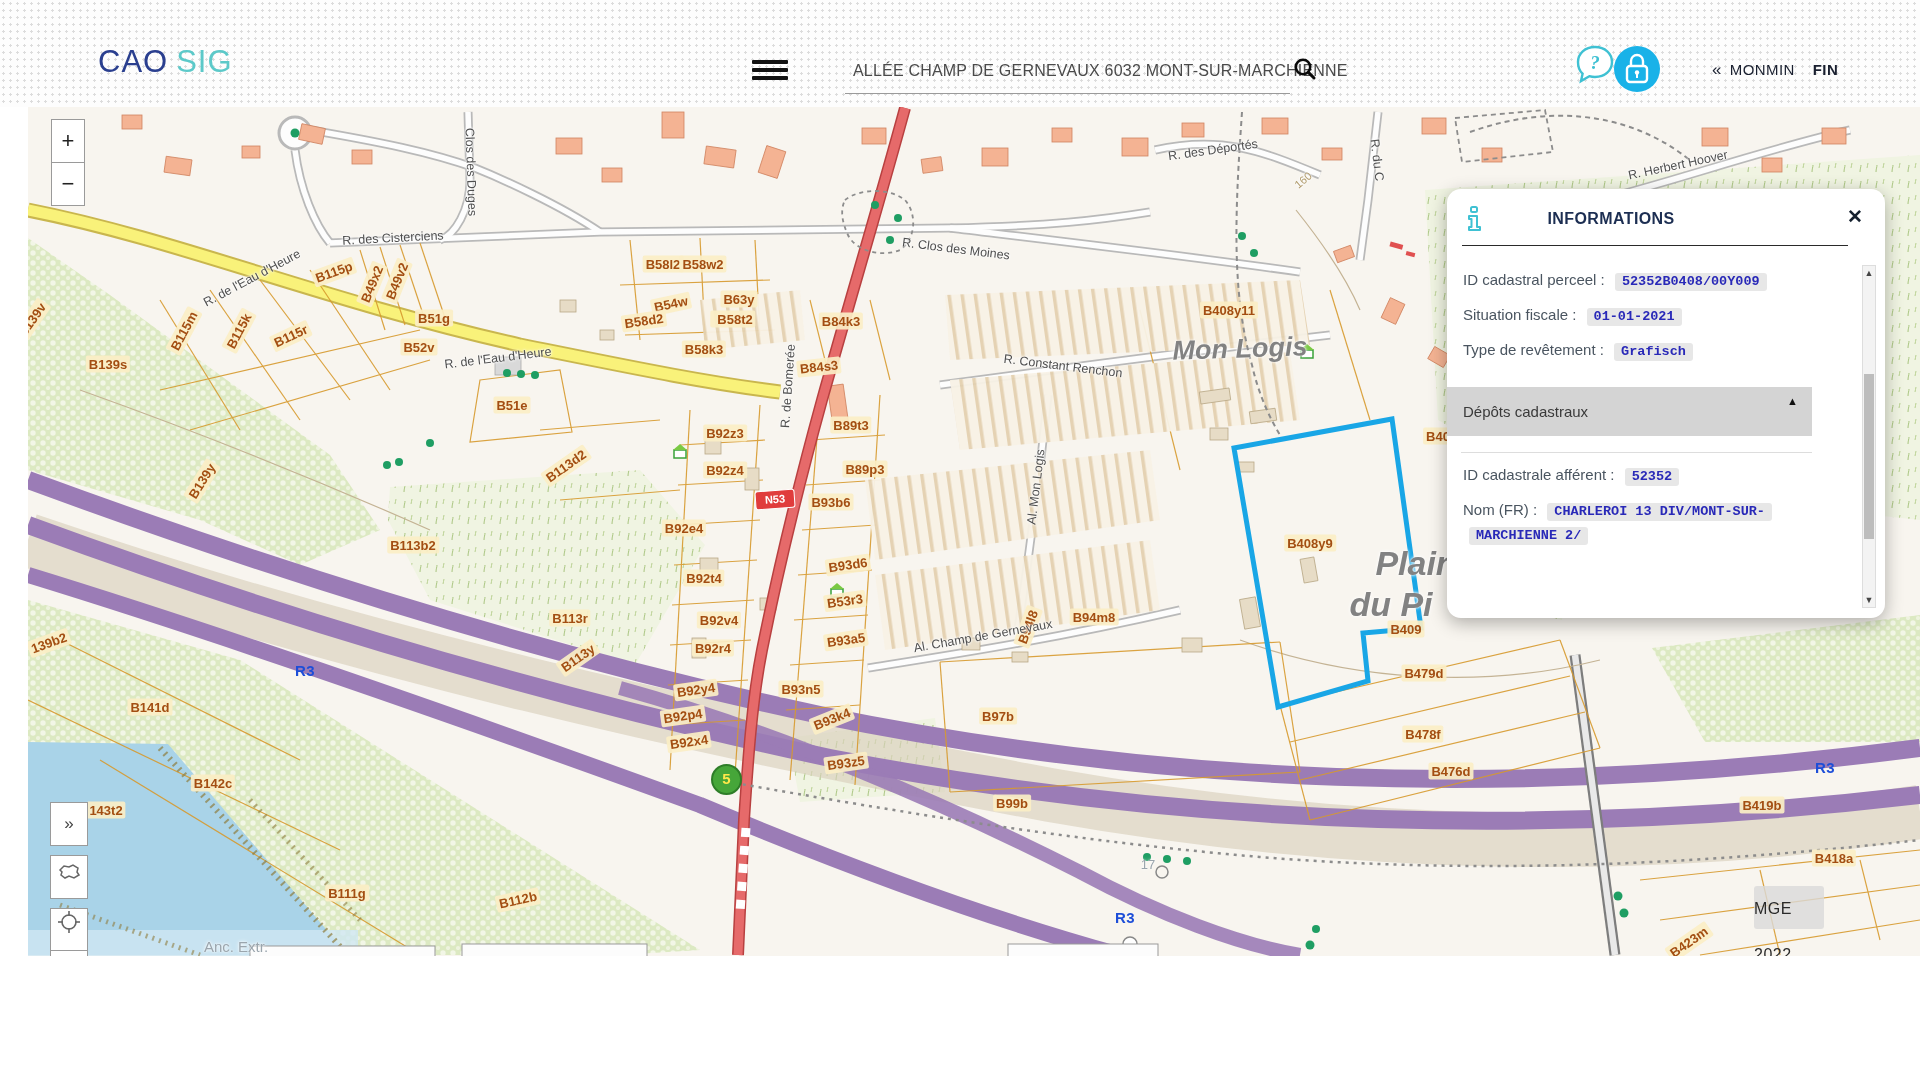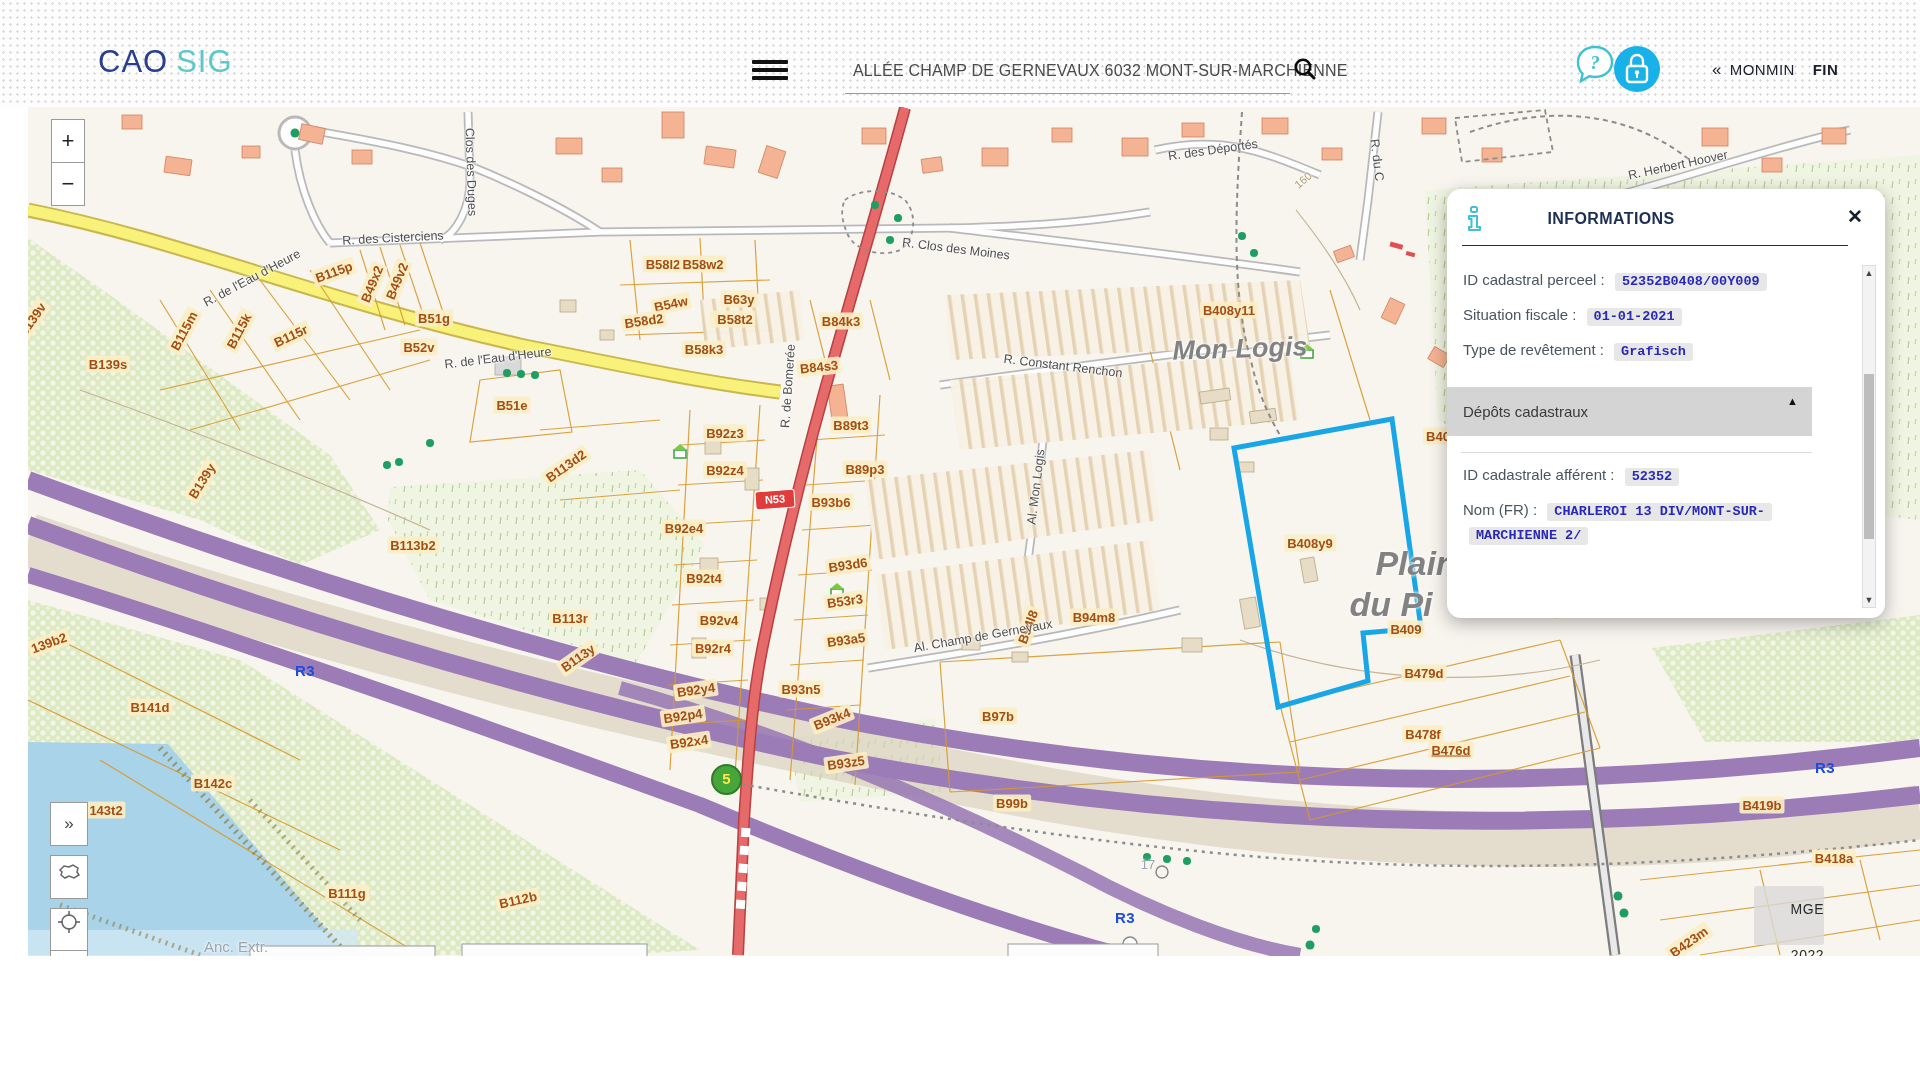--- a/index.html
+++ b/index.html
@@ -29,22 +29,22 @@
     text-shadow:0 0 2px #fff,0 0 3px #fff,0 0 4px #fff;}
   .contour{color:#b09a6a;font-size:11px;}
   .alabel{position:absolute;white-space:nowrap;font-weight:bold;font-style:italic;color:#828282;
     text-shadow:0 0 2px #fff,0 0 4px #fff;}
   .plain-txt{font-style:normal;font-weight:normal;color:#9aa5ad;}
   .rshield{position:absolute;white-space:nowrap;color:#1d4ed8;font-weight:bold;font-size:15px;letter-spacing:.5px;}
   #badge53{position:absolute;left:727px;top:383px;width:38px;height:17px;background:#e03c3c;border:1px solid #fff;
     border-radius:3px;color:#fff;font-size:11px;font-weight:bold;text-align:center;line-height:16px;transform:rotate(-4deg);}
   #badge5{position:absolute;left:683px;top:657px;width:27px;height:27px;border-radius:50%;background:#46a639;
     border:2px solid #2e7d28;color:#ffe84a;font-size:15px;font-weight:bold;text-align:center;line-height:26px;}
-  #mge{position:absolute;left:1726px;top:779px;width:70px;height:59px;background:rgba(218,218,218,.8);
-    border-radius:3px;color:#2a2a2a;font-size:14px;text-align:right;line-height:46px;letter-spacing:.5px;}
+  #mge{position:absolute;left:1726px;top:779px;width:70px;height:43px;background:rgba(218,218,218,.8);
+    border-radius:3px;color:#2a2a2a;font-size:16px;text-align:left;line-height:46px;letter-spacing:.5px;}
   
   .ctl{position:absolute;width:34px;height:44px;background:#fff;border:1px solid #9a9a9a;color:#222;
     font-size:22px;text-align:center;line-height:42px;cursor:pointer;box-sizing:border-box;}
   #zin{left:23px;top:12px;} #zout{left:23px;top:55px;}
   .sctl{position:absolute;left:22px;width:38px;height:44px;background:#fff;border:1px solid #9a9a9a;
     box-sizing:border-box;text-align:center;line-height:42px;font-size:17px;color:#444;cursor:pointer;}
   
   #panel{position:absolute;left:1447px;top:189px;width:438px;height:429px;background:#fff;border-radius:14px;
     box-shadow:0 5px 18px rgba(0,0,0,.3);}
   #phead{position:relative;padding:16px 18px 10px 16px;}
@@ -427,21 +427,21 @@
         <div class="plabel" style="left: 970px; top: 609px; transform: translate(-50%, -50%) rotate(0deg);">B97b</div>
         <div class="plabel" style="left: 984px; top: 696px; transform: translate(-50%, -50%) rotate(0deg);">B99b</div>
         <div class="plabel" style="left: 1000px; top: 520px; transform: translate(-50%, -50%) rotate(-70deg);">B94l8</div>
         <div class="plabel" style="left: 1066px; top: 510px; transform: translate(-50%, -50%) rotate(0deg);">B94m8</div>
         <div class="plabel" style="left: 1201px; top: 203px; transform: translate(-50%, -50%) rotate(0deg);">B408y11</div>
         <div class="plabel" style="left: 1282px; top: 436px; transform: translate(-50%, -50%) rotate(0deg);">B408y9</div>
         <div class="plabel" style="left: 1410px; top: 329px; transform: translate(-50%, -50%) rotate(0deg);">B40</div>
         <div class="plabel" style="left: 1378px; top: 522px; transform: translate(-50%, -50%) rotate(0deg);">B409</div>
         <div class="plabel" style="left: 1396px; top: 566px; transform: translate(-50%, -50%) rotate(0deg);">B479d</div>
         <div class="plabel" style="left: 1395px; top: 627px; transform: translate(-50%, -50%) rotate(0deg);">B478f</div>
-        <div class="plabel" style="left: 1423px; top: 643px; transform: translate(-50%, -50%) rotate(0deg); text-decoration: underline;">B476d</div>
+        <div class="plabel" style="left: 1423px; top: 664px; transform: translate(-50%, -50%) rotate(0deg);">B476d</div>
         <div class="plabel" style="left: 1806px; top: 751px; transform: translate(-50%, -50%) rotate(0deg);">B418a</div>
         <div class="plabel" style="left: 1661px; top: 835px; transform: translate(-50%, -50%) rotate(-35deg);">B423m</div>
         <div class="plabel" style="left: 1734px; top: 698px; transform: translate(-50%, -50%) rotate(0deg);">B419b</div>
         <div class="plabel" style="left: 122px; top: 600px; transform: translate(-50%, -50%) rotate(0deg);">B141d</div>
         <div class="plabel" style="left: 185px; top: 676px; transform: translate(-50%, -50%) rotate(0deg);">B142c</div>
         <div class="plabel" style="left: 78px; top: 703px; transform: translate(-50%, -50%) rotate(0deg);">143t2</div>
         <div class="plabel" style="left: 319px; top: 786px; transform: translate(-50%, -50%) rotate(0deg);">B111g</div>
         <div class="plabel" style="left: 490px; top: 793px; transform: translate(-50%, -50%) rotate(-12deg);">B112b</div>
         <div class="plabel" style="left: 21px; top: 536px; transform: translate(-50%, -50%) rotate(-20deg);">139b2</div>
         <div class="slabel" style="left: 365px; top: 131px; transform: translate(-50%, -50%) rotate(-3deg);">R. des Cisterciens</div>

